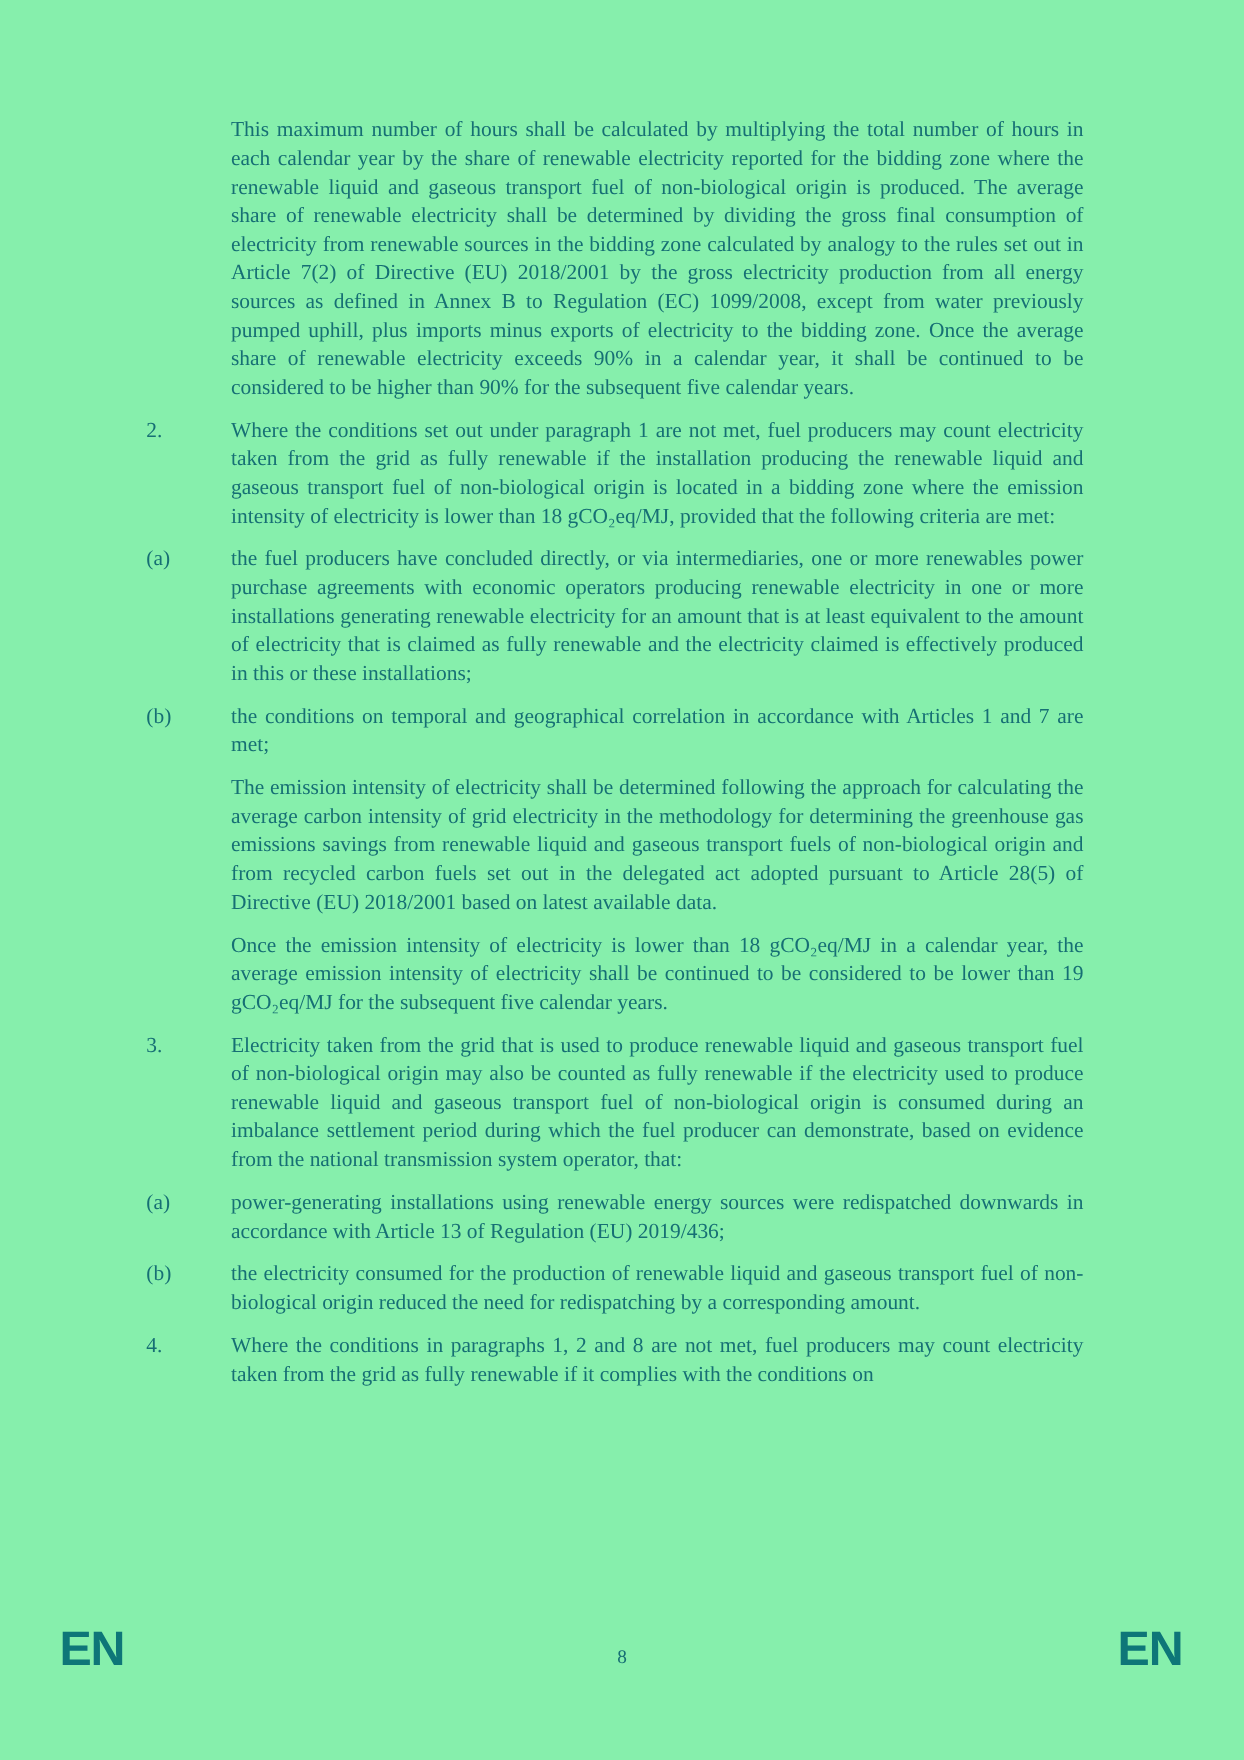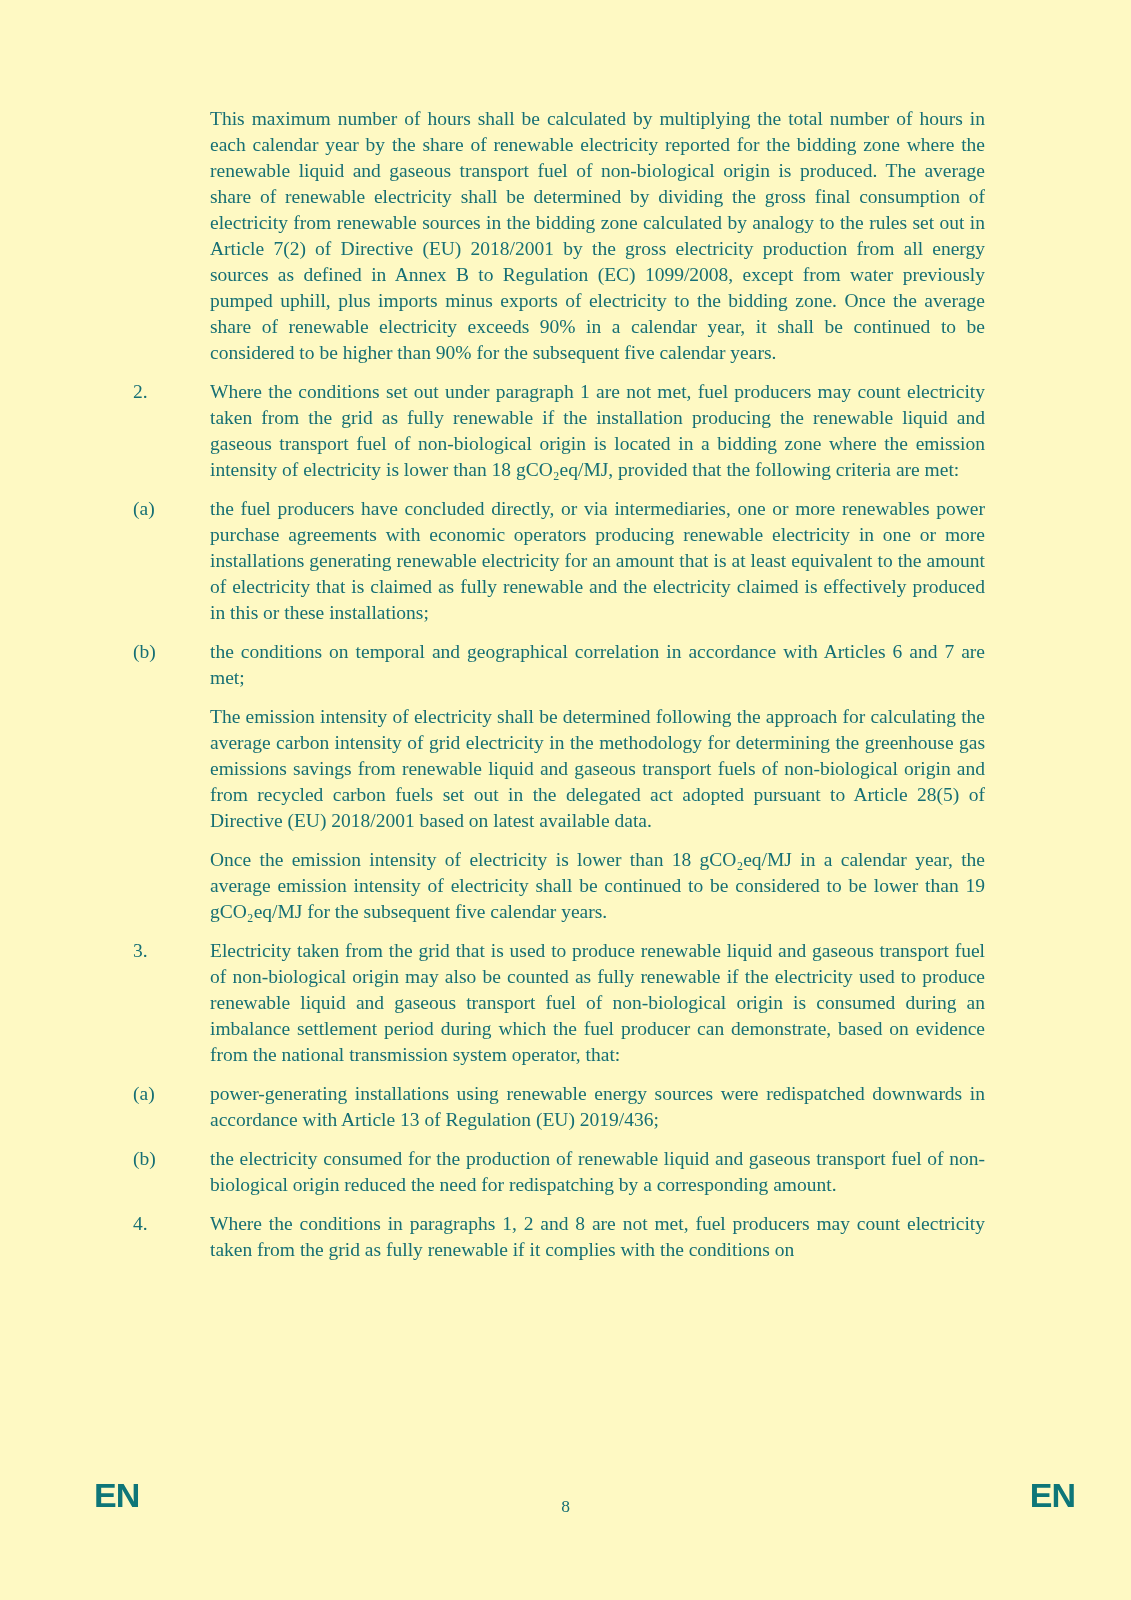--- a/index.html
+++ b/index.html
@@ -3,21 +3,21 @@
 <meta charset="utf-8">
 <style>
   html, body {
     margin: 0;
     padding: 0;
   }
   .page {
     position: relative;
     width: 1131px;
     height: 1600px;
-    background: #fef9c3;
+    background: #86efac;
     color: #166f74;
     font-family: "Liberation Serif", "DejaVu Serif", serif;
     overflow: hidden;
   }
   .content {
     position: absolute;
     top: 106px;
     left: 133px;
     right: 146px;
   }
@@ -37,25 +37,24 @@
   }
   .ptext {
     text-align: justify;
     text-justify: inter-word;
   }
   .footer-lang {
     position: absolute;
     top: 1478px;
     font-family: "Liberation Sans", "DejaVu Sans", sans-serif;
     font-weight: bold;
-    font-size: 34px;
+    font-size: 44px;
     line-height: 1;
     letter-spacing: -1px;
     color: #0e7678;
-    margin-left: 40px;
   }
   .footer-lang.left  { left: 54px; }
   .footer-lang.right { right: 56px; }
   .page-number {
     position: absolute;
     top: 1498px;
     left: 0;
     right: 0;
     text-align: center;
     font-size: 17.5px;
@@ -80,21 +79,21 @@
       <span class="ptext">Where the conditions set out under paragraph 1 are not met, fuel producers may count electricity taken from the grid as fully renewable if the installation producing the renewable liquid and gaseous transport fuel of non-biological origin is located in a bidding zone where the emission intensity of electricity is lower than 18 gCO₂eq/MJ, provided that the following criteria are met:</span>
     </section>
 
     <section class="para">
       <span class="marker">(a)</span>
       <span class="ptext">the fuel producers have concluded directly, or via intermediaries, one or more renewables power purchase agreements with economic operators producing renewable electricity in one or more installations generating renewable electricity for an amount that is at least equivalent to the amount of electricity that is claimed as fully renewable and the electricity claimed is effectively produced in this or these installations;</span>
     </section>
 
     <section class="para">
       <span class="marker">(b)</span>
-      <span class="ptext">the conditions on temporal and geographical correlation in accordance with Articles 6 and 7 are met;</span>
+      <span class="ptext">the conditions on temporal and geographical correlation in accordance with Articles 1 and 7 are met;</span>
     </section>
 
     <section class="para">
       <span class="marker"></span>
       <span class="ptext">The emission intensity of electricity shall be determined following the approach for calculating the average carbon intensity of grid electricity in the methodology for determining the greenhouse gas emissions savings from renewable liquid and gaseous transport fuels of non-biological origin and from recycled carbon fuels set out in the delegated act adopted pursuant to Article 28(5) of Directive (EU) 2018/2001 based on latest available data.</span>
     </section>
 
     <section class="para">
       <span class="marker"></span>
       <span class="ptext">Once the emission intensity of electricity is lower than 18 gCO₂eq/MJ in a calendar year, the average emission intensity of electricity shall be continued to be considered to be lower than 19 gCO₂eq/MJ for the subsequent five calendar years.</span>

